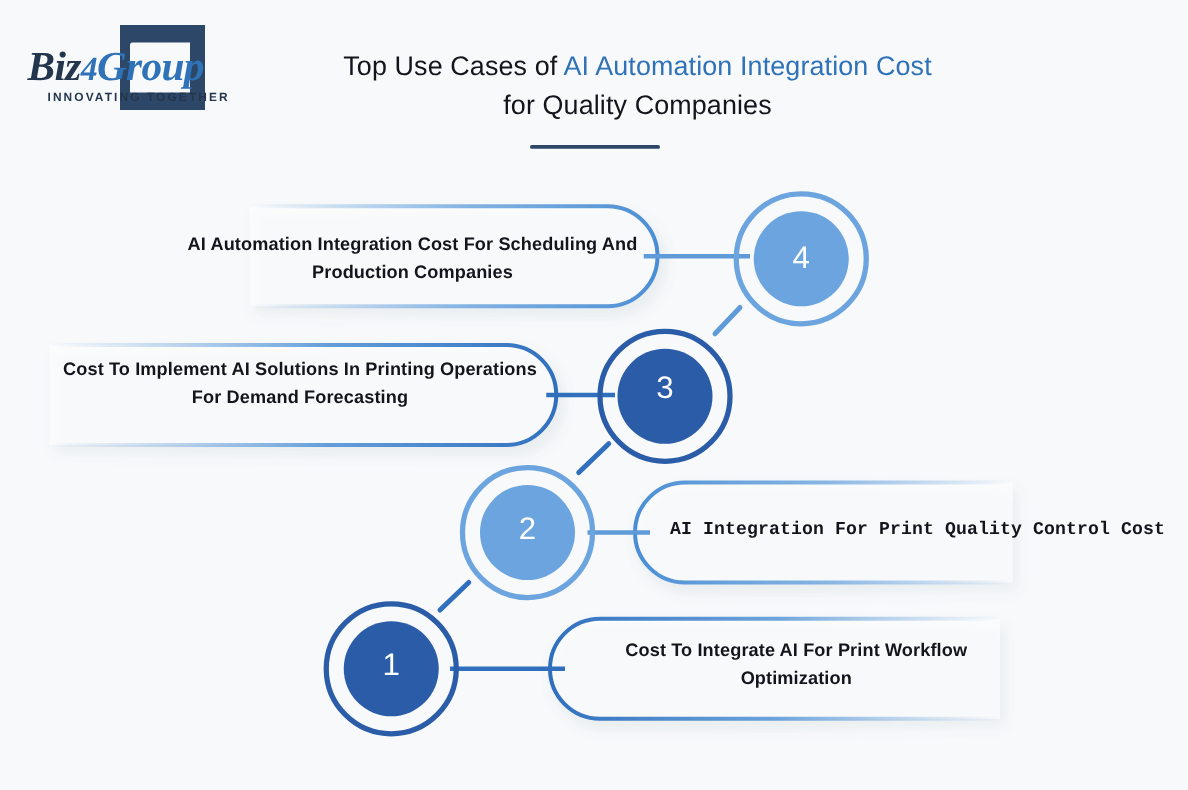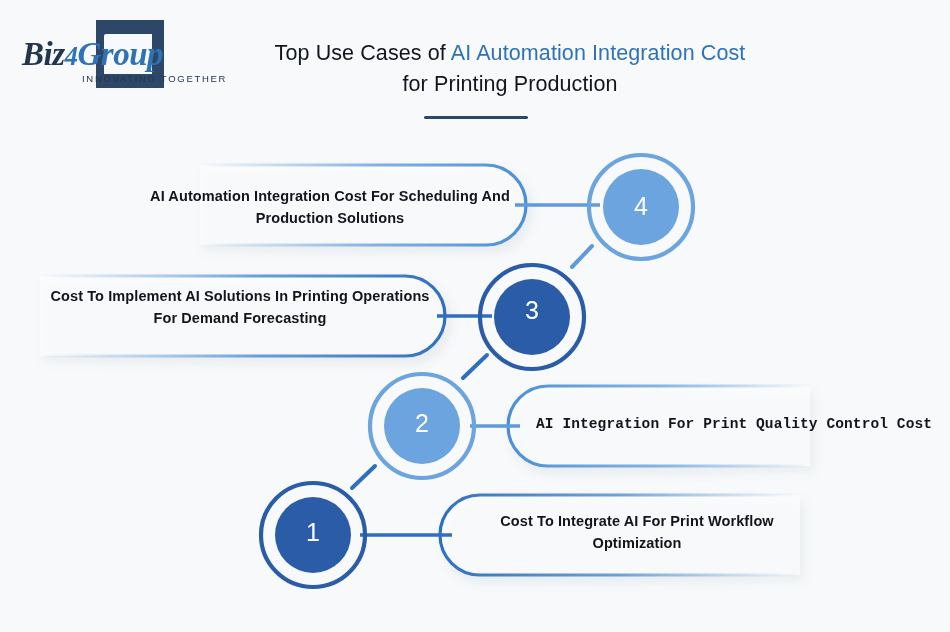--- a/index.html
+++ b/index.html
@@ -28,22 +28,22 @@
     font-family:"Liberation Serif", serif;
     font-style:italic;font-weight:700;font-size:33px;
     color:#2f72b8;letter-spacing:-.5px;
     white-space:nowrap;
     z-index:3;
   }
   .logo-word .w-dark{color:#24364d;}
   .logo-word .w-num{color:#2f72b8;font-size:27px;}
   .logo-tag{
     position:absolute;left:22px;top:55px;
-    font-size:9.5px;font-weight:400;letter-spacing:1.7px;
-    color:#24364d;z-index:3;white-space:nowrap;margin-left:44px;
+    font-size:9.5px;font-weight:700;letter-spacing:1.7px;
+    color:#24364d;z-index:3;white-space:nowrap;
   }
 
   .title{
     position:absolute;left:190px;top:38px;width:640px;
     font-size:21.5px;font-weight:400;line-height:31px;
     color:#12161c;text-align:center;letter-spacing:.1px;
   }
   .title .accent{color:#2f72b8;}
   .title-rule{
     position:absolute;left:424px;top:116px;width:104px;height:3px;
@@ -83,21 +83,21 @@
   <div class="logo">
     <div class="logo-mark">
       <div class="logo-mark-notch"></div>
     </div>
     <div class="logo-word"><span class="w-dark">Biz</span><span class="w-num">4</span><span>Group</span></div>
     <div class="logo-tag">INNOVATING TOGETHER</div>
   </div>
 
   <div class="title">
     <span>Top Use Cases of </span><span class="accent">AI Automation Integration Cost</span><br>
-    <span>for Printing Production</span>
+    <span>for Quality Companies</span>
   </div>
   <div class="title-rule"></div>
 
   <svg id="flow" viewBox="0 0 950 632">
     <defs>
       <linearGradient id="fadeL" x1="1" y1="0" x2="0" y2="0">
         <stop offset="0%" stop-color="#4a8ed4" stop-opacity="1"></stop>
         <stop offset="45%" stop-color="#6ba4de" stop-opacity=".85"></stop>
         <stop offset="100%" stop-color="#6ba4de" stop-opacity="0"></stop>
       </linearGradient>
@@ -157,18 +157,18 @@
       <circle cx="313" cy="535" r="52" fill="none" stroke="#2a5ca8" stroke-width="4.2"></circle>
       <circle cx="313" cy="535" r="38" fill="#2a5ca8"></circle>
     </g>
   </svg>
 
   <div class="num" id="n4">4</div>
   <div class="num" id="n3">3</div>
   <div class="num" id="n2">2</div>
   <div class="num" id="n1">1</div>
 
-  <div class="pill-text" id="t4">AI Automation Integration Cost For Scheduling And Production Solutions</div>
+  <div class="pill-text" id="t4">AI Automation Integration Cost For Scheduling And Production Companies</div>
   <div class="pill-text" id="t3">Cost To Implement AI Solutions In Printing Operations For Demand Forecasting</div>
   <div class="pill-text" id="t2">AI Integration For Print Quality Control Cost</div>
   <div class="pill-text" id="t1">Cost To Integrate AI For Print Workflow Optimization</div>
 
 </div>
 
 </body></html>

